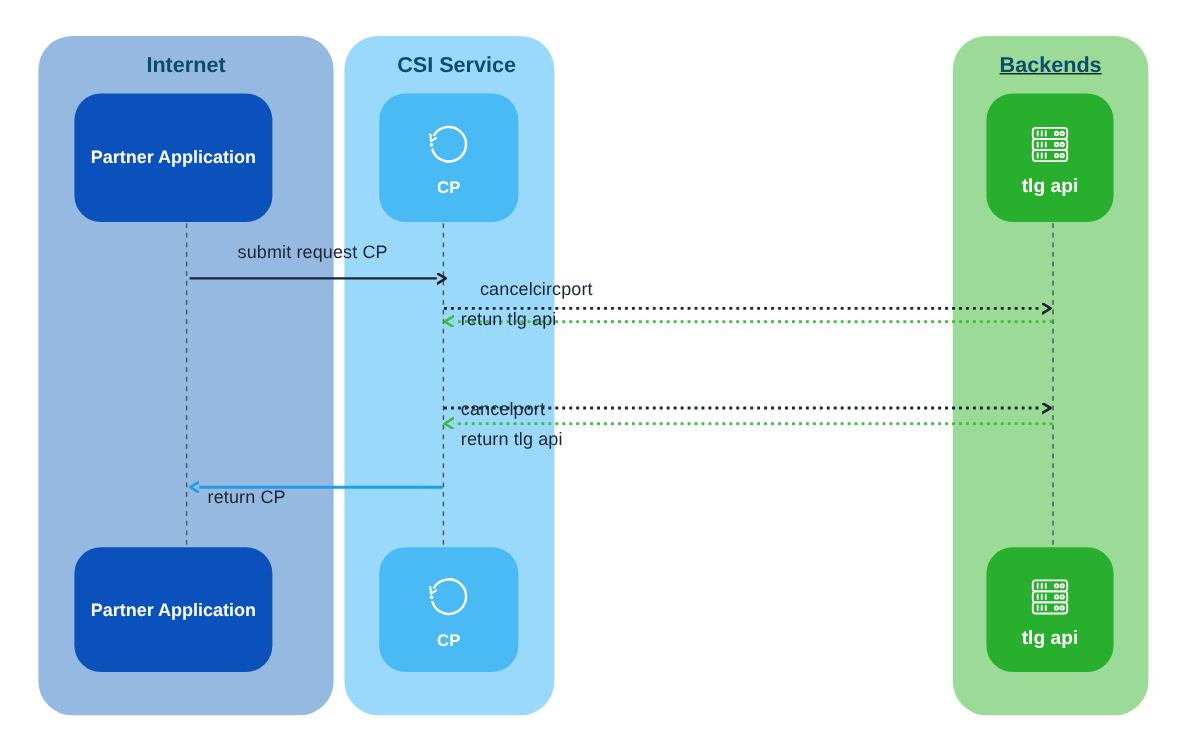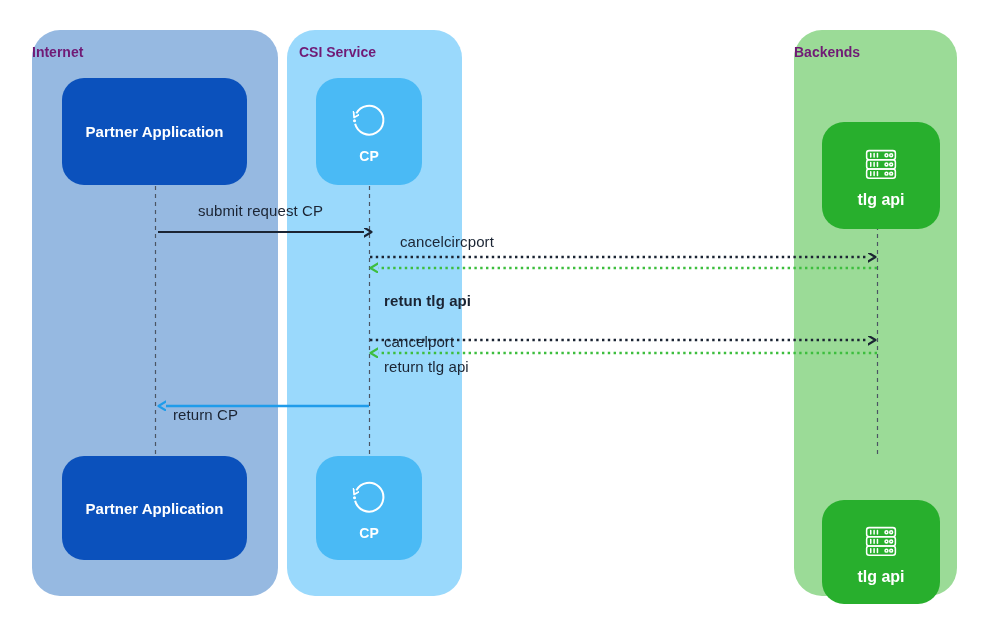--- a/index.html
+++ b/index.html
@@ -4,44 +4,44 @@
 <style>
   html,body{margin:0;padding:0;background:#ffffff;}
   .page{
     position:relative; width:985px; height:625px; overflow:hidden;
     background:#ffffff; border-radius:40px;
     font-family:"Liberation Sans", sans-serif;
   }
   .lane{position:absolute; top:30px; height:566px; border-radius:28px;}
   .lane-internet{left:32px;  width:246px;}
   .lane-csi     {left:287px; width:163px;padding-left:12px;}
-  .lane-backends{left:794px; width:163px;}
+  .lane-backends{left:794px; width:163px;text-decoration:underline;}
   .lane-title{
-    margin-top:14px; text-align:left;
-    font-size:14px; font-weight:700; color:#701a75;
+    margin-top:14px; text-align:center;
+    font-size:18px; font-weight:700; color:#0c4a6e;
   }
   .node{
     position:absolute; border-radius:22px;
     display:flex; flex-direction:column; align-items:center; justify-content:center;
     color:#ffffff; font-weight:700; text-align:center;
   }
-  .node-partner{left:62px; width:185px; height:107px; font-size:15px;}
-  .node-cp     {left:316px; width:106px; height:107px; font-size:14px;}
-  .node-tlg    {left:822px; width:118px; height:107px; font-size:16px;margin-top:44px;}
+  .node-partner{left:62px; width:165px; height:107px; font-size:15px;}
+  .node-cp     {left:316px; width:116px; height:107px; font-size:14px;}
+  .node-tlg    {left:822px; width:106px; height:107px; font-size:16px;}
   .row-top .node, .pos-top{top:78px;}
   .pos-bottom{top:456px; height:104px !important;}
   .node-icon{display:block; margin-bottom:3px;}
   .overlay{position:absolute; left:0; top:0; width:985px; height:625px; pointer-events:none;}
   .msg-label{
     position:absolute; font-size:15px; font-weight:500; color:#1B2433;
     white-space:nowrap; letter-spacing:0.1px;
   }
   .lbl-submit      {left:170px; top:202px;margin-left:28px;}
   .lbl-cancelcirc  {left:400px; top:233px;}
-  .lbl-retun       {left:384px; top:292px;font-weight:bold;}
+  .lbl-retun       {left:384px; top:258px;}
   .lbl-cancelport  {left:384px; top:333px;}
   .lbl-returntlg   {left:384px; top:358px;}
   .lbl-returncp    {left:173px; top:406px;}
 </style>
 </head>
 <body>
 
 <div class="page">
 
   <div class="lane lane-internet" style="background: rgb(150, 185, 225);">

